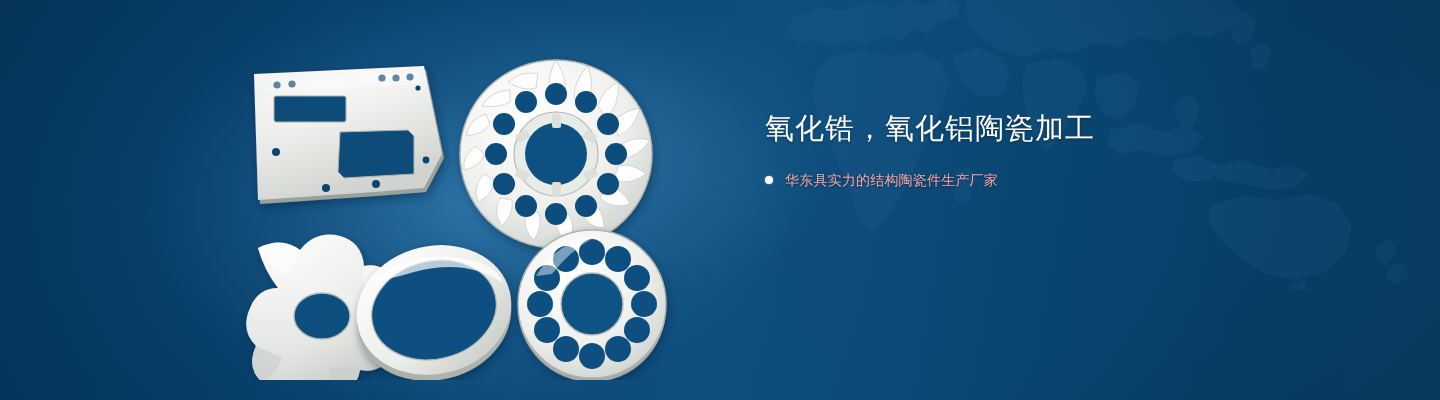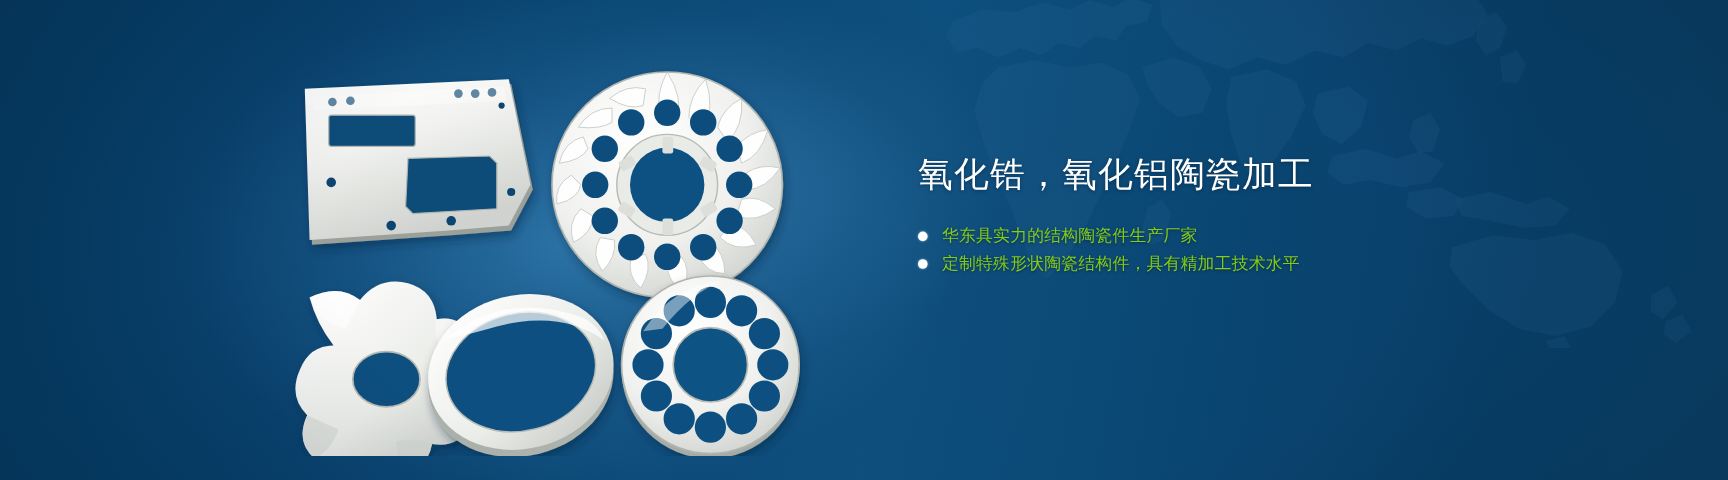--- a/index.html
+++ b/index.html
@@ -72,21 +72,20 @@
     left:230px; top:40px;
     width:470px; height:340px;
   }
   .products svg { display:block; width:100%; height:100%; }
 
   
   .copy {
     position:absolute;
     left:765px; top:108px;
     width:620px;
-    margin-top:17px;
   }
   .headline {
     color:#ffffff;
     font-size:29px;
     line-height:40px;
     letter-spacing:1px;
     font-weight:400;
     white-space:nowrap;
     text-shadow:0 1px 3px rgba(0,20,40,0.45);
   }
@@ -102,21 +101,21 @@
   }
   .dot {
     width:8px; height:8px;
     border-radius:50%;
     background:#ffffff;
     margin-right:12px;
     flex:0 0 8px;
     box-shadow:0 0 2px rgba(255,255,255,0.5);
   }
   .bullet-text {
-    color:#84cc16;
+    color:#fca5a5;
     font-size:14px;
     line-height:22.5px;
     letter-spacing:0.2px;
     text-shadow:0 1px 2px rgba(0,18,36,0.5);
   }
 </style>
 </head>
 <body>
 
 <div id="banner">
@@ -346,20 +345,16 @@
   <div class="bg-vignette"></div>
 
   <div class="copy">
     <div class="headline">氧化锆，氧化铝陶瓷加工</div>
 
     <ul class="bullets">
       <li class="bullet">
         <span class="dot"></span>
         <span class="bullet-text">华东具实力的结构陶瓷件生产厂家</span>
       </li>
-      <li class="bullet">
-        <span class="dot"></span>
-        <span class="bullet-text">定制特殊形状陶瓷结构件，具有精加工技术水平</span>
-      </li>
     </ul>
   </div>
 
 </div>
 
 </body></html>

